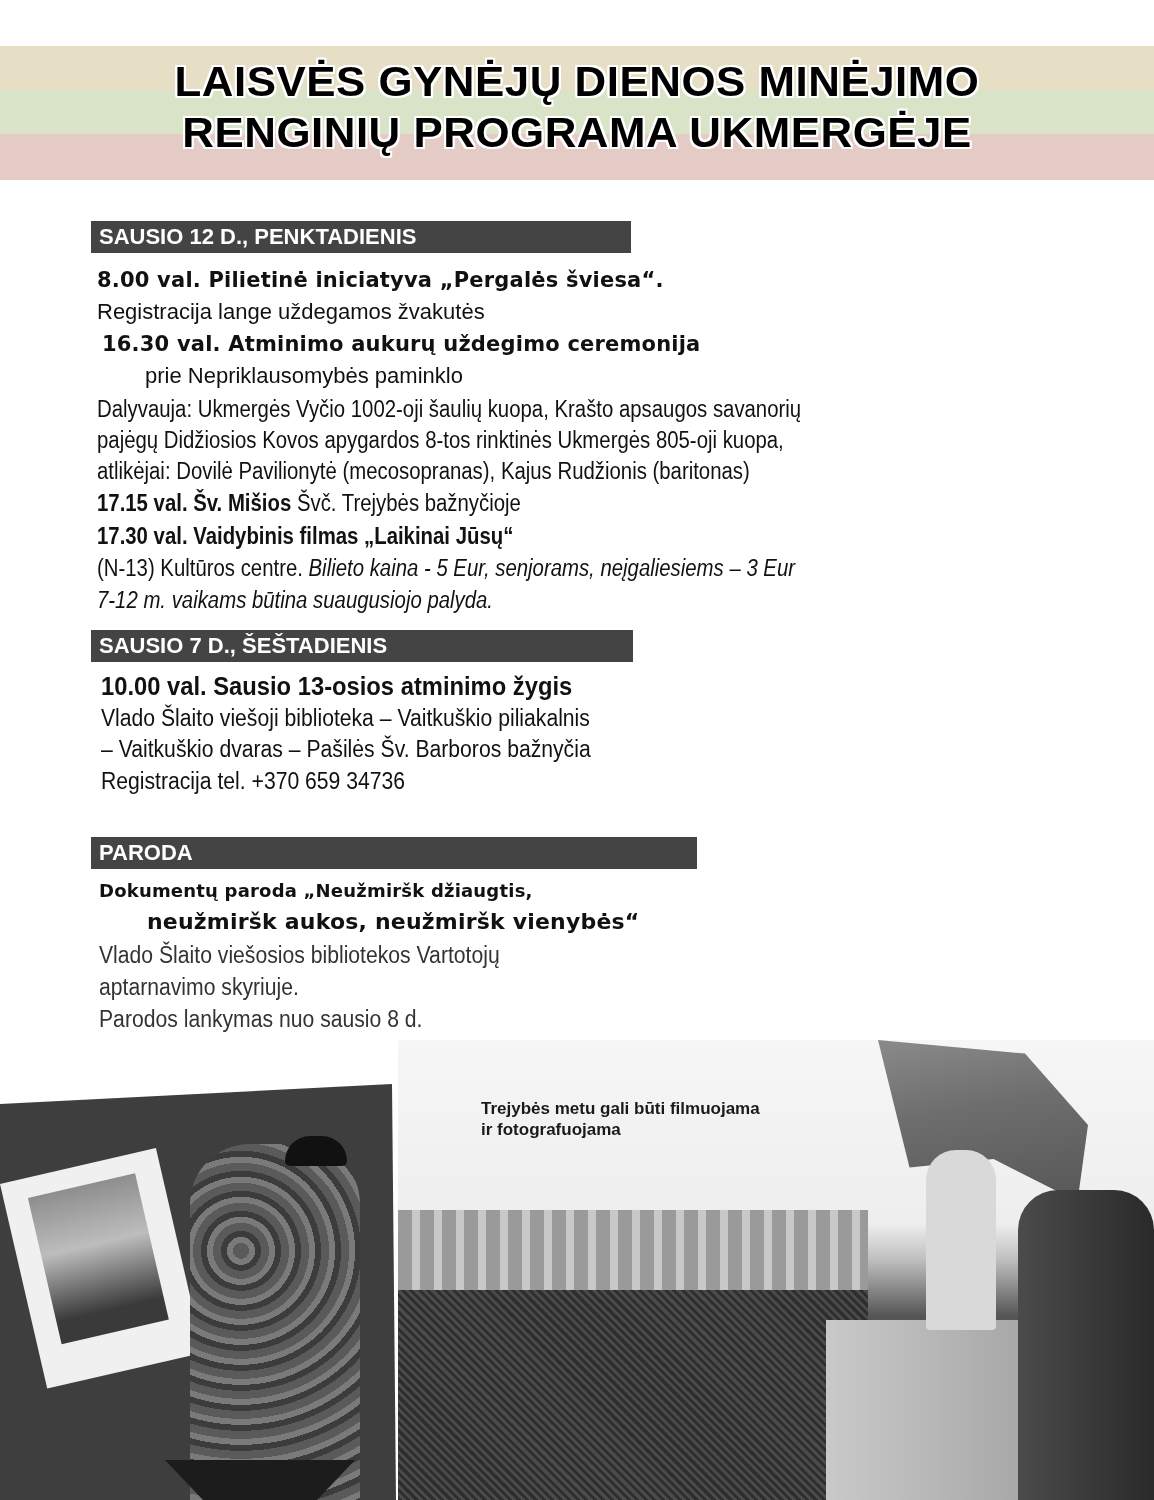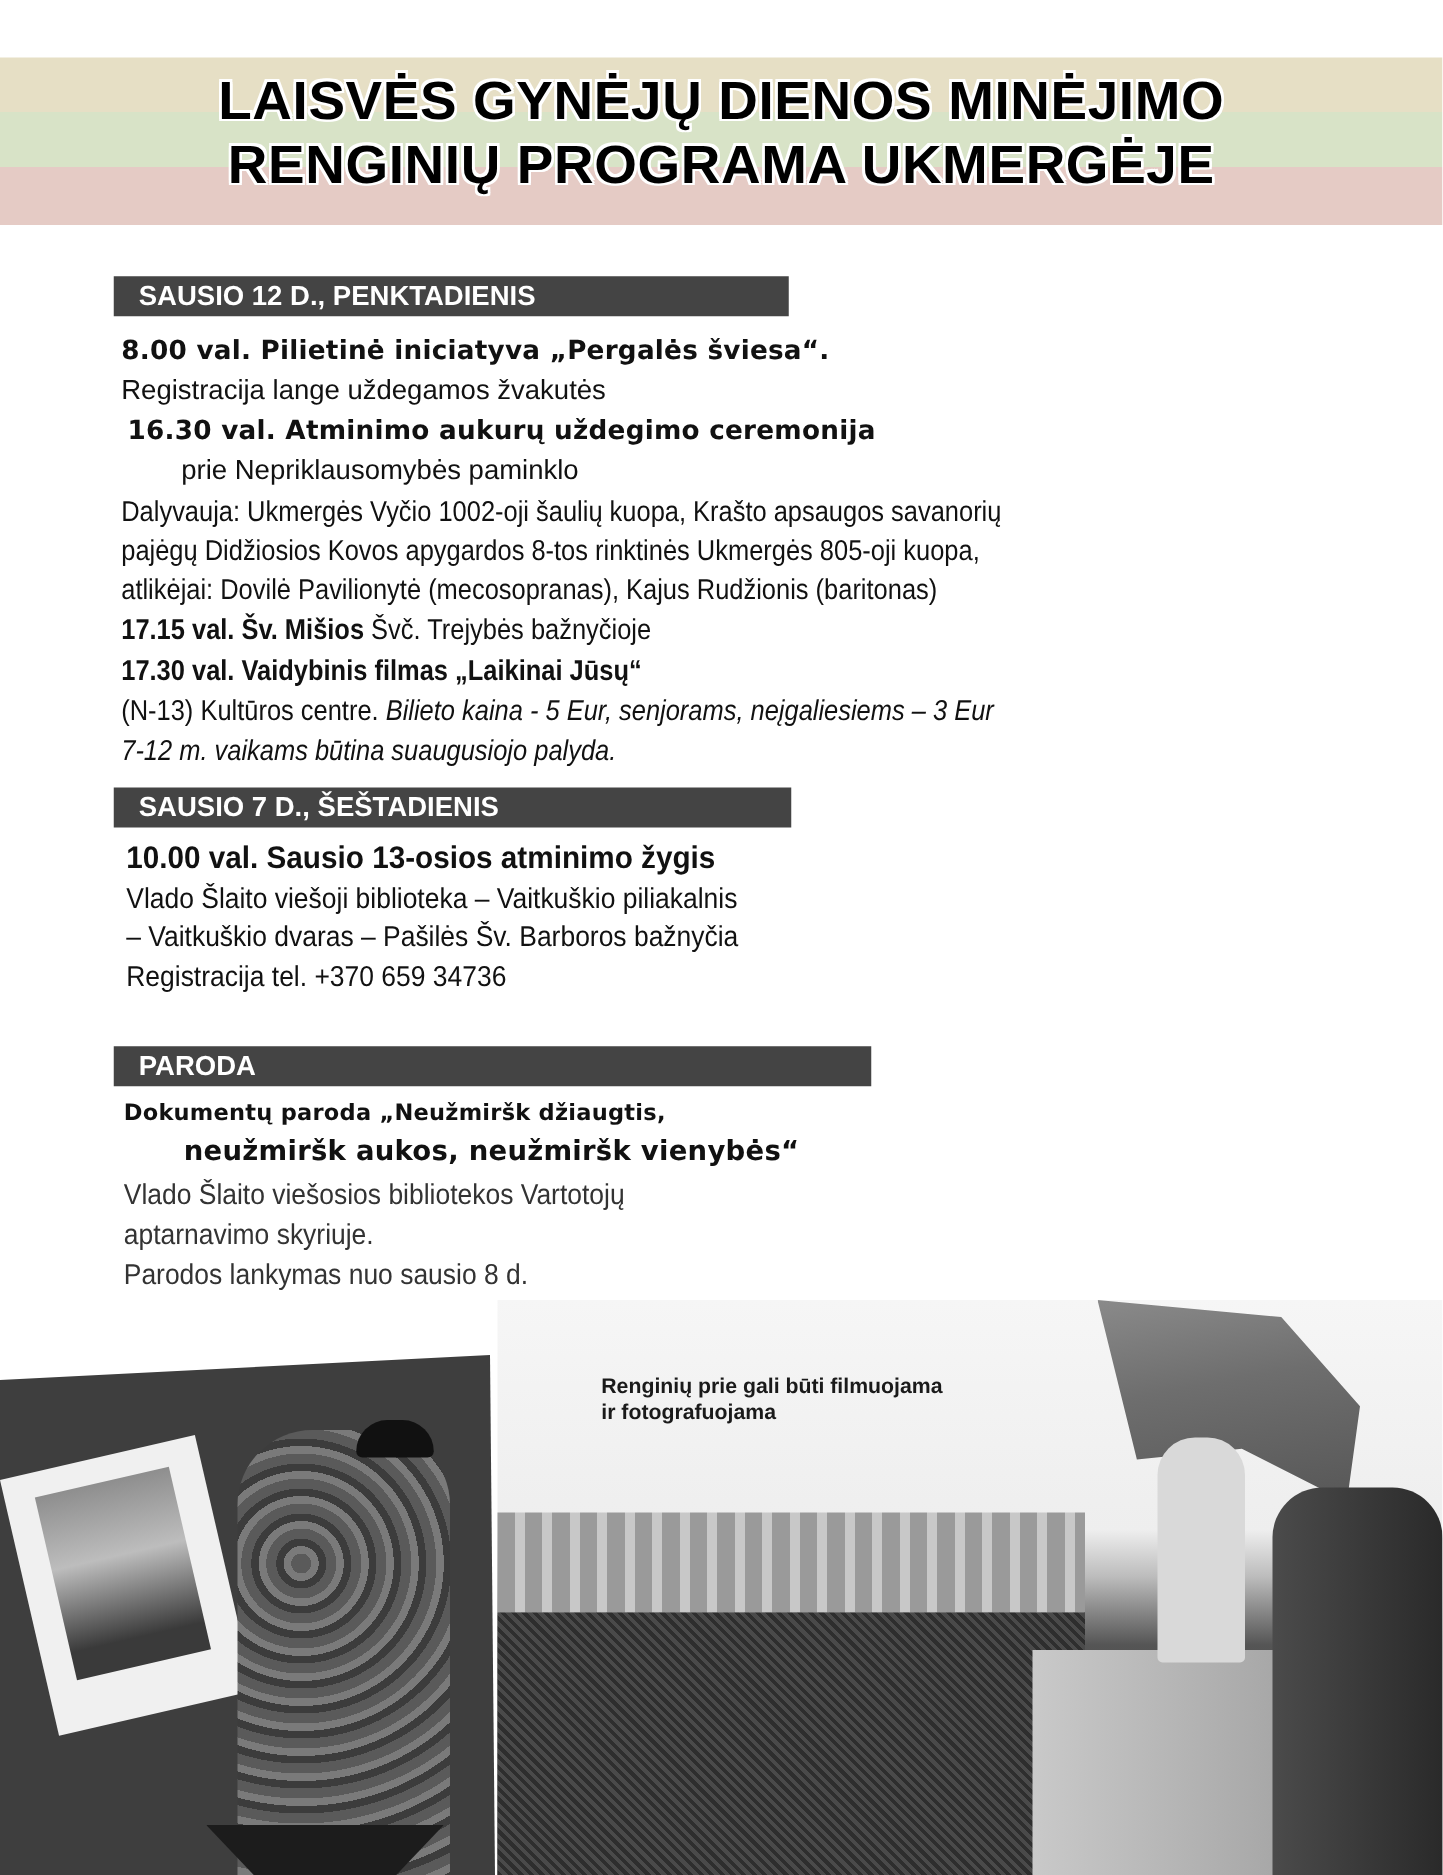--- a/index.html
+++ b/index.html
@@ -17,21 +17,21 @@
     font-family: "Liberation Sans", sans-serif; font-weight: bold;
     font-size: 43px; line-height: 51px; letter-spacing: 0.5px;
     color: #000;
     text-shadow: -2px -2px 0 #fff, 2px -2px 0 #fff, -2px 2px 0 #fff, 2px 2px 0 #fff,
                  0 -2px 0 #fff, 0 2px 0 #fff, -2px 0 0 #fff, 2px 0 0 #fff;
     transform: scaleX(1.02);
   }
   .sec-bar {
     position: absolute; background: #444; color: #fff;
     font-weight: bold; font-size: 22px; line-height: 32px; height: 32px;
-    padding-left: 20px; box-sizing: border-box;
+    padding-left: 8px; box-sizing: border-box;
   }
   .line { position: absolute; white-space: nowrap; font-size: 22px; line-height: 32px; }
   .b { font-weight: bold; }
   .bb { font-family: "DejaVu Sans", sans-serif; font-weight: bold; font-size: 21px; letter-spacing: 0.2px; }
   .cond { font-family: "Liberation Sans", sans-serif; font-size: 23px; transform-origin: left center; }
   .i { font-style: italic; }
   .grey { color: #333; }
   .photos { position: absolute; left: 0; top: 1040px; width: 1154px; height: 460px; }
   .photo-right {
     position: absolute; left: 398px; top: 0; width: 756px; height: 460px;
@@ -140,15 +140,15 @@
     <div class="portrait">
       <div class="portrait-face"></div>
     </div>
     <div class="soldier"></div>
     <div class="beret"></div>
     <div class="brazier"></div>
   </div>
 </div>
 
 <div class="caption">
-  <div>Renginių prie gali būti filmuojama</div>
+  <div>Trejybės metu gali būti filmuojama</div>
   <div>ir fotografuojama</div>
 </div>
 
 </body></html>

